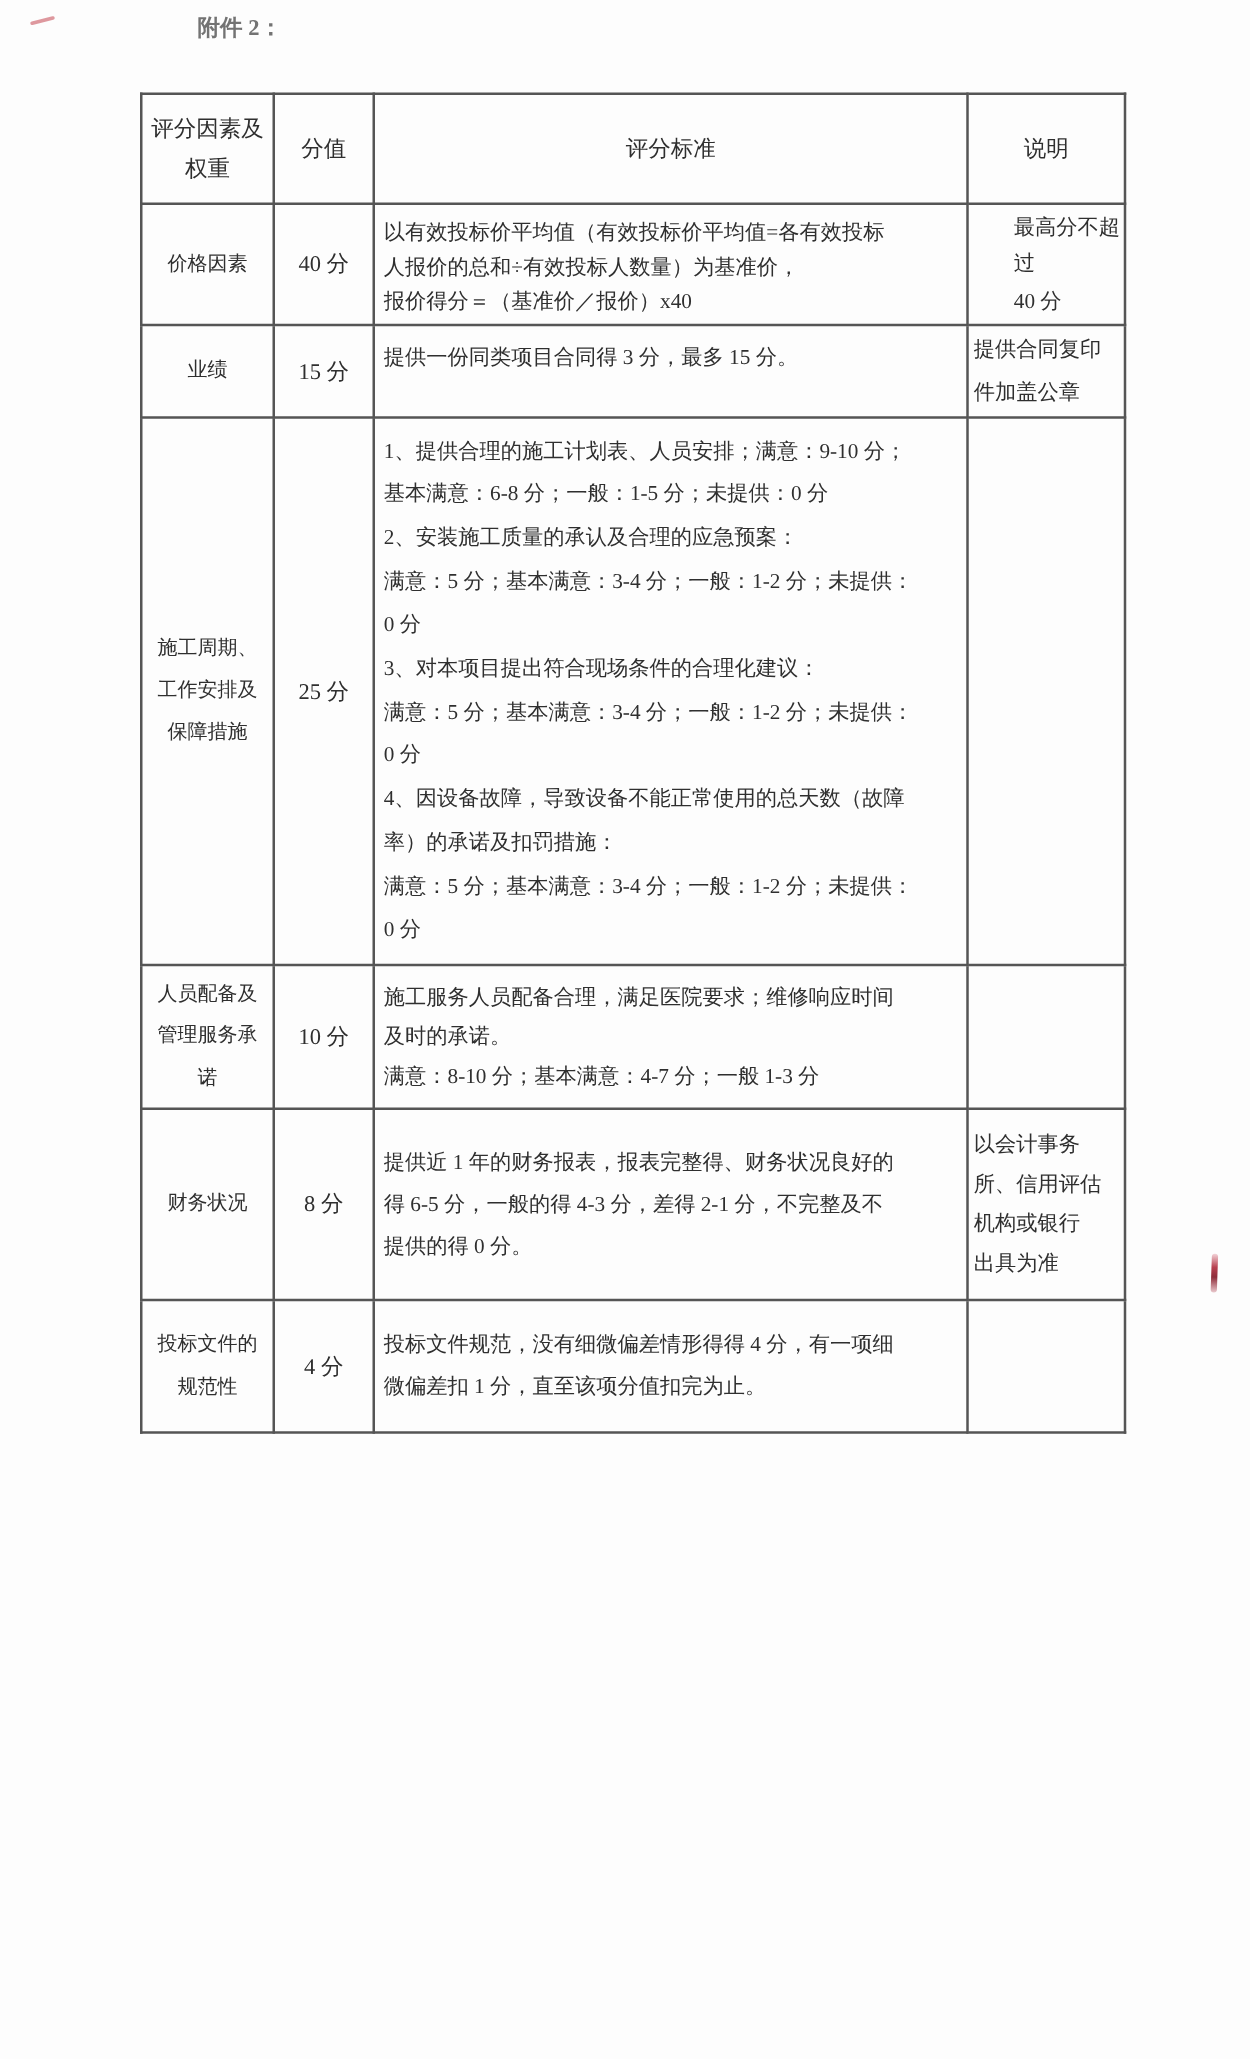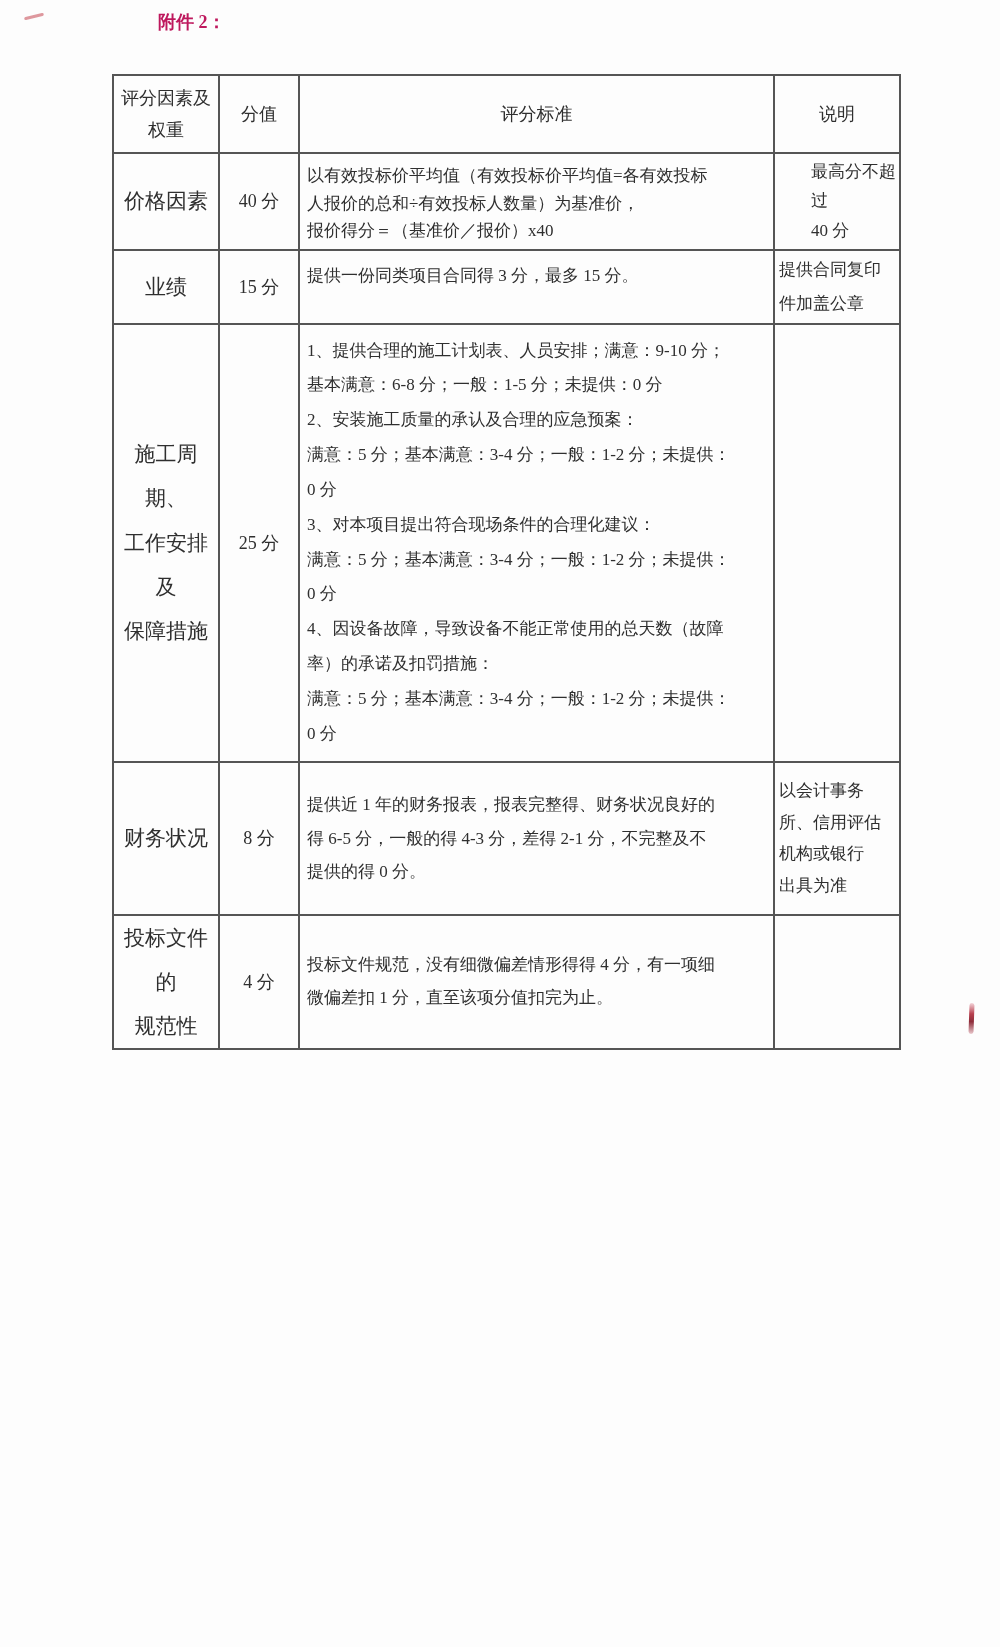--- a/index.html
+++ b/index.html
@@ -20,56 +20,56 @@
     text-align: center;
     font-size: 27px;
     font-weight: bold;
     letter-spacing: 13px;
     color: #2a2a2a;
   }
   .attachment {
     margin: 10px 0 0 158px;
     font-size: 18px;
     font-weight: bold;
-    color: #be185d;
+    color: #737373;
   }
 
   table.scoring {
     margin: 40px 0 0 112px;
     border-collapse: collapse;
     table-layout: fixed;
     width: 787px;
   }
   table.scoring th, table.scoring td {
     border: 2px solid #555;
     white-space: pre-line;
     overflow: hidden;
   }
   col.c1 { width: 106px; }
   col.c2 { width: 80px; }
   col.c3 { width: 475px; }
   col.c4 { width: 126px; }
 
-  tr.hdr  { height: 78px; }
+  tr.hdr  { height: 88px; }
   tr.r1   { height: 87px; }
   tr.r2   { height: 56px; }
   tr.r3   { height: 438px; }
   tr.r4   { height: 115px; }
   tr.r5   { height: 153px; }
   tr.r6   { height: 106px; }
 
   th {
     font-weight: normal;
     font-size: 18px;
     text-align: center;
     vertical-align: middle;
     line-height: 1.8;
   }
   td.factor {
-    font-size: 21px;
+    font-size: 16px;
     text-align: center;
     vertical-align: middle;
     line-height: 2.1;
     padding: 0 2px;
   }
   td.score {
     font-size: 18px;
     text-align: center;
     vertical-align: middle;
   }
@@ -172,20 +172,30 @@
 0 分
 3、对本项目提出符合现场条件的合理化建议：
 满意：5 分；基本满意：3-4 分；一般：1-2 分；未提供：
 0 分
 4、因设备故障，导致设备不能正常使用的总天数（故障
 率）的承诺及扣罚措施：
 满意：5 分；基本满意：3-4 分；一般：1-2 分；未提供：
 0 分</td>
         <td class="note"></td>
       </tr>
+      <tr class="r4">
+        <td class="factor">人员配备及
+管理服务承
+诺</td>
+        <td class="score">10 分</td>
+        <td class="criteria">施工服务人员配备合理，满足医院要求；维修响应时间
+及时的承诺。
+满意：8-10 分；基本满意：4-7 分；一般 1-3 分</td>
+        <td class="note"></td>
+      </tr>
       <tr class="r5">
         <td class="factor">财务状况</td>
         <td class="score">8 分</td>
         <td class="criteria">提供近 1 年的财务报表，报表完整得、财务状况良好的
 得 6-5 分，一般的得 4-3 分，差得 2-1 分，不完整及不
 提供的得 0 分。</td>
         <td class="note">以会计事务
 所、信用评估
 机构或银行
 出具为准</td>

